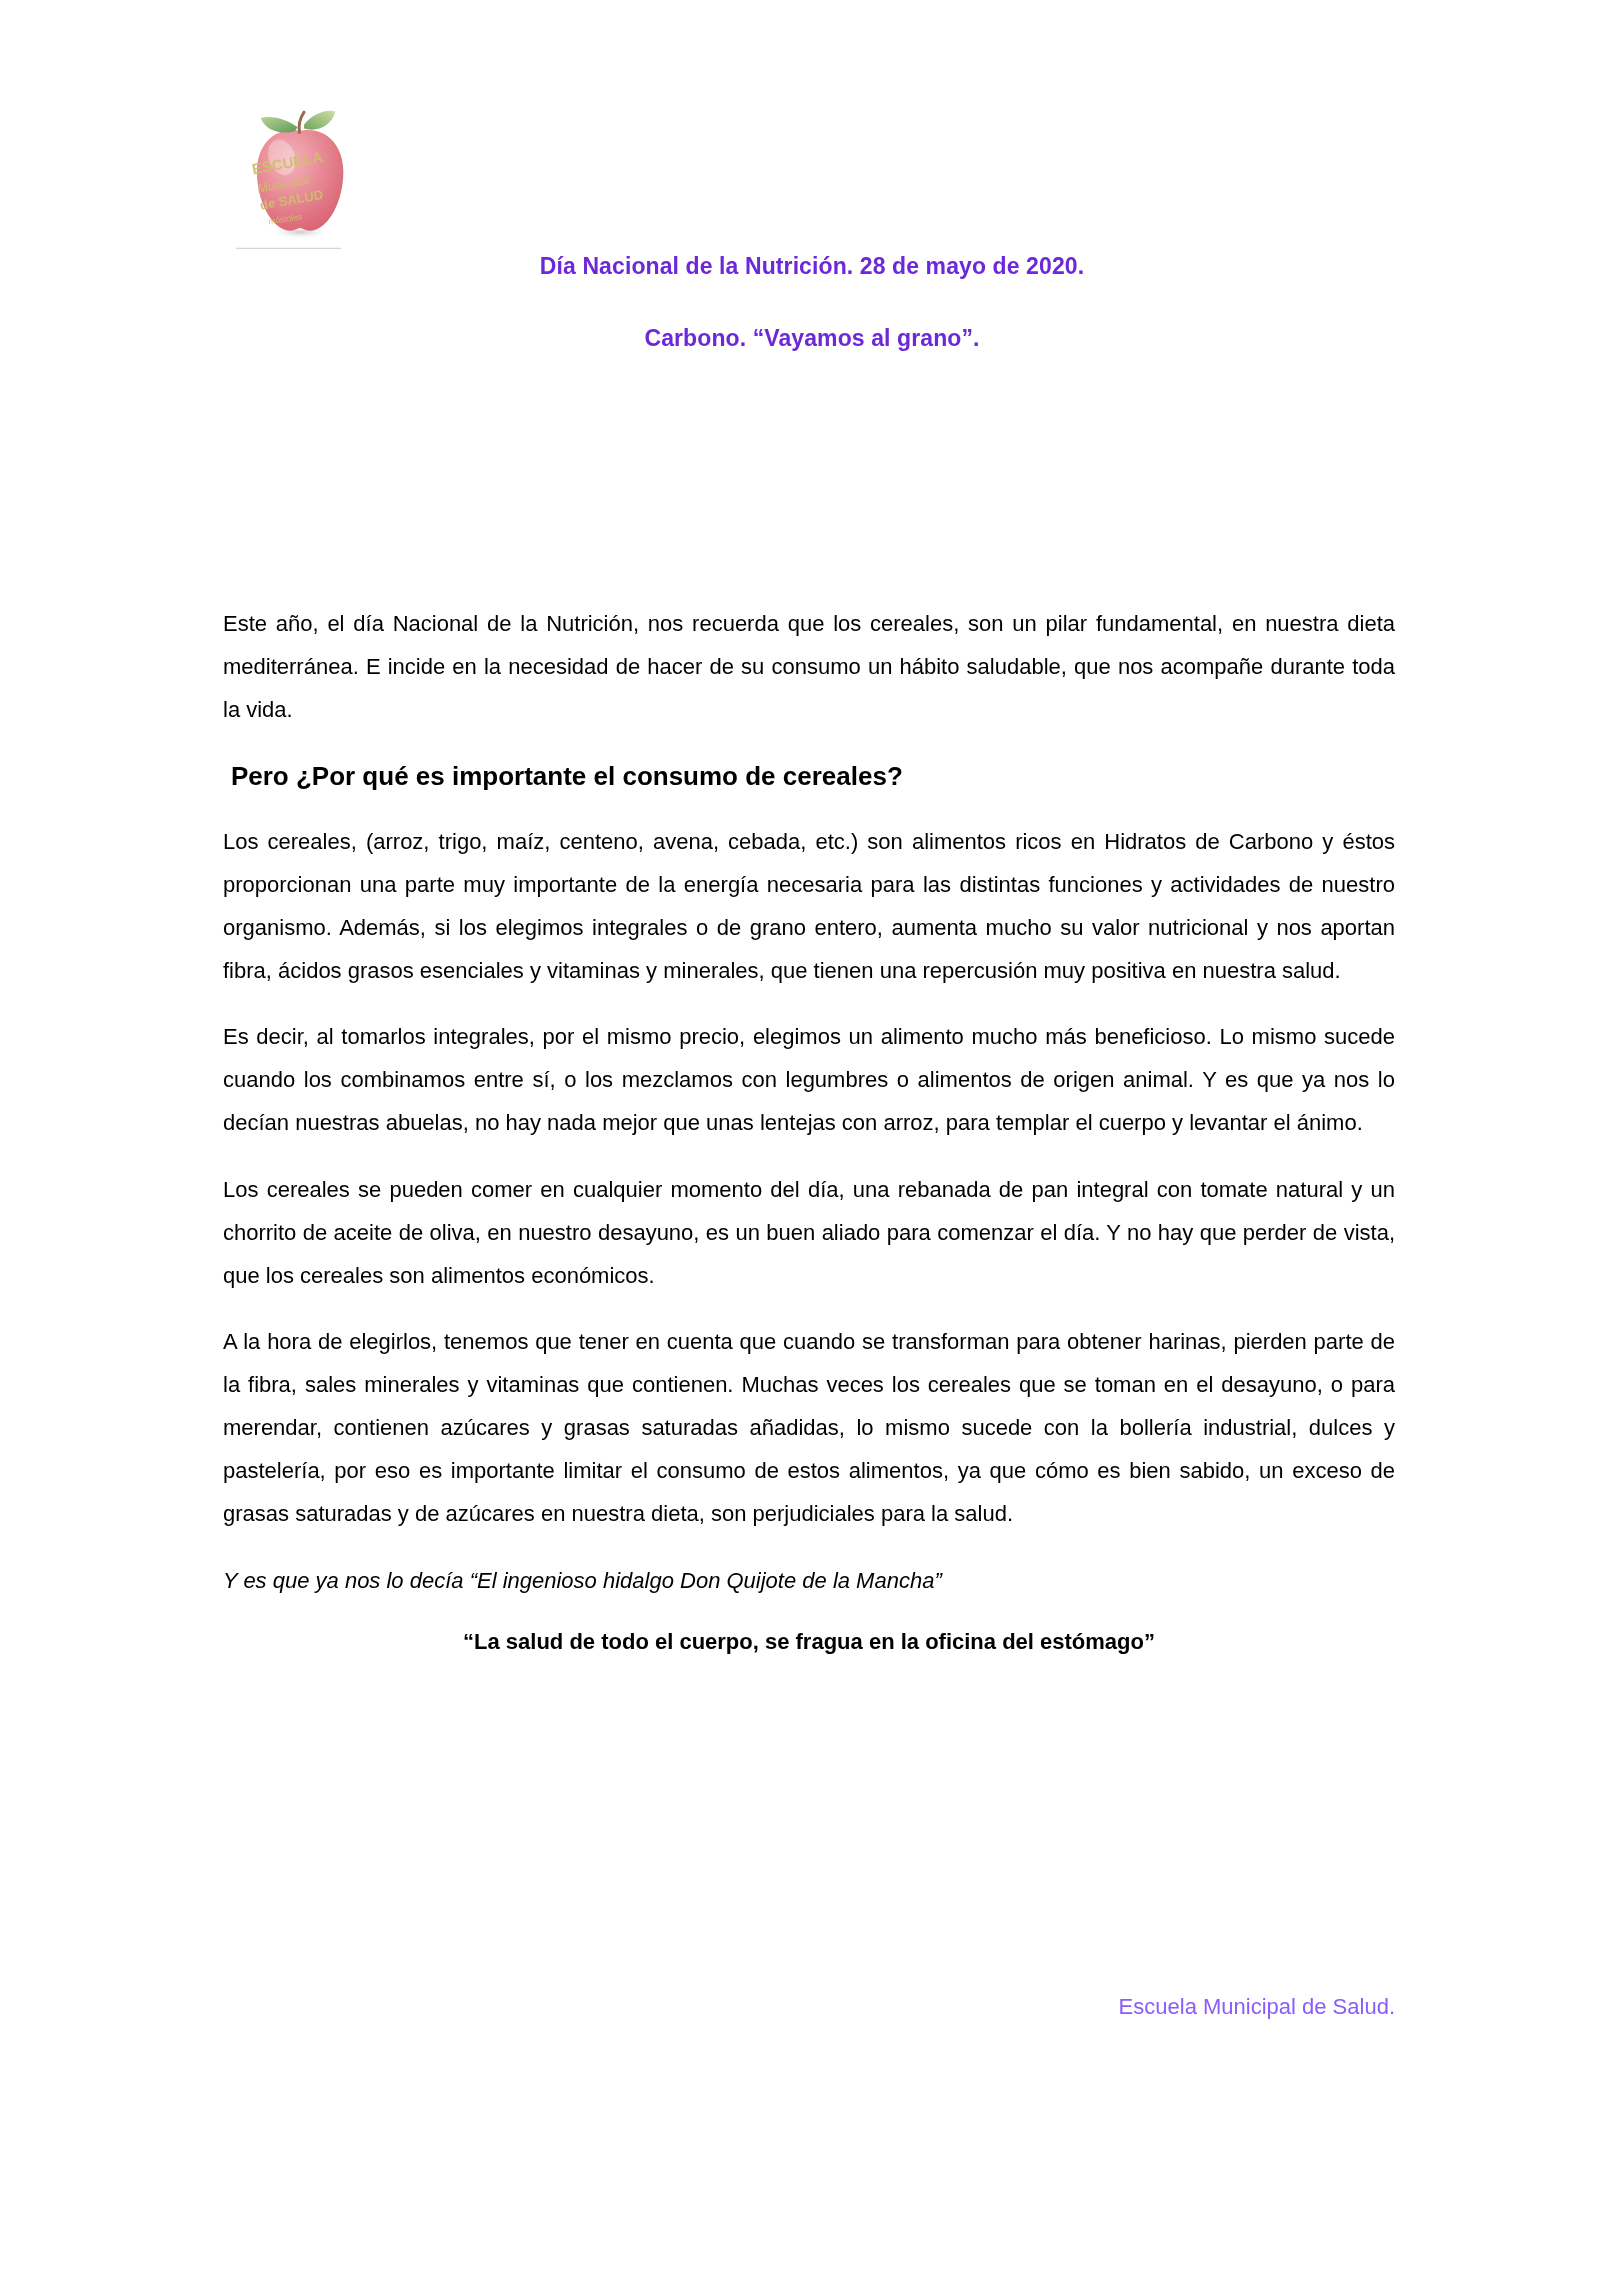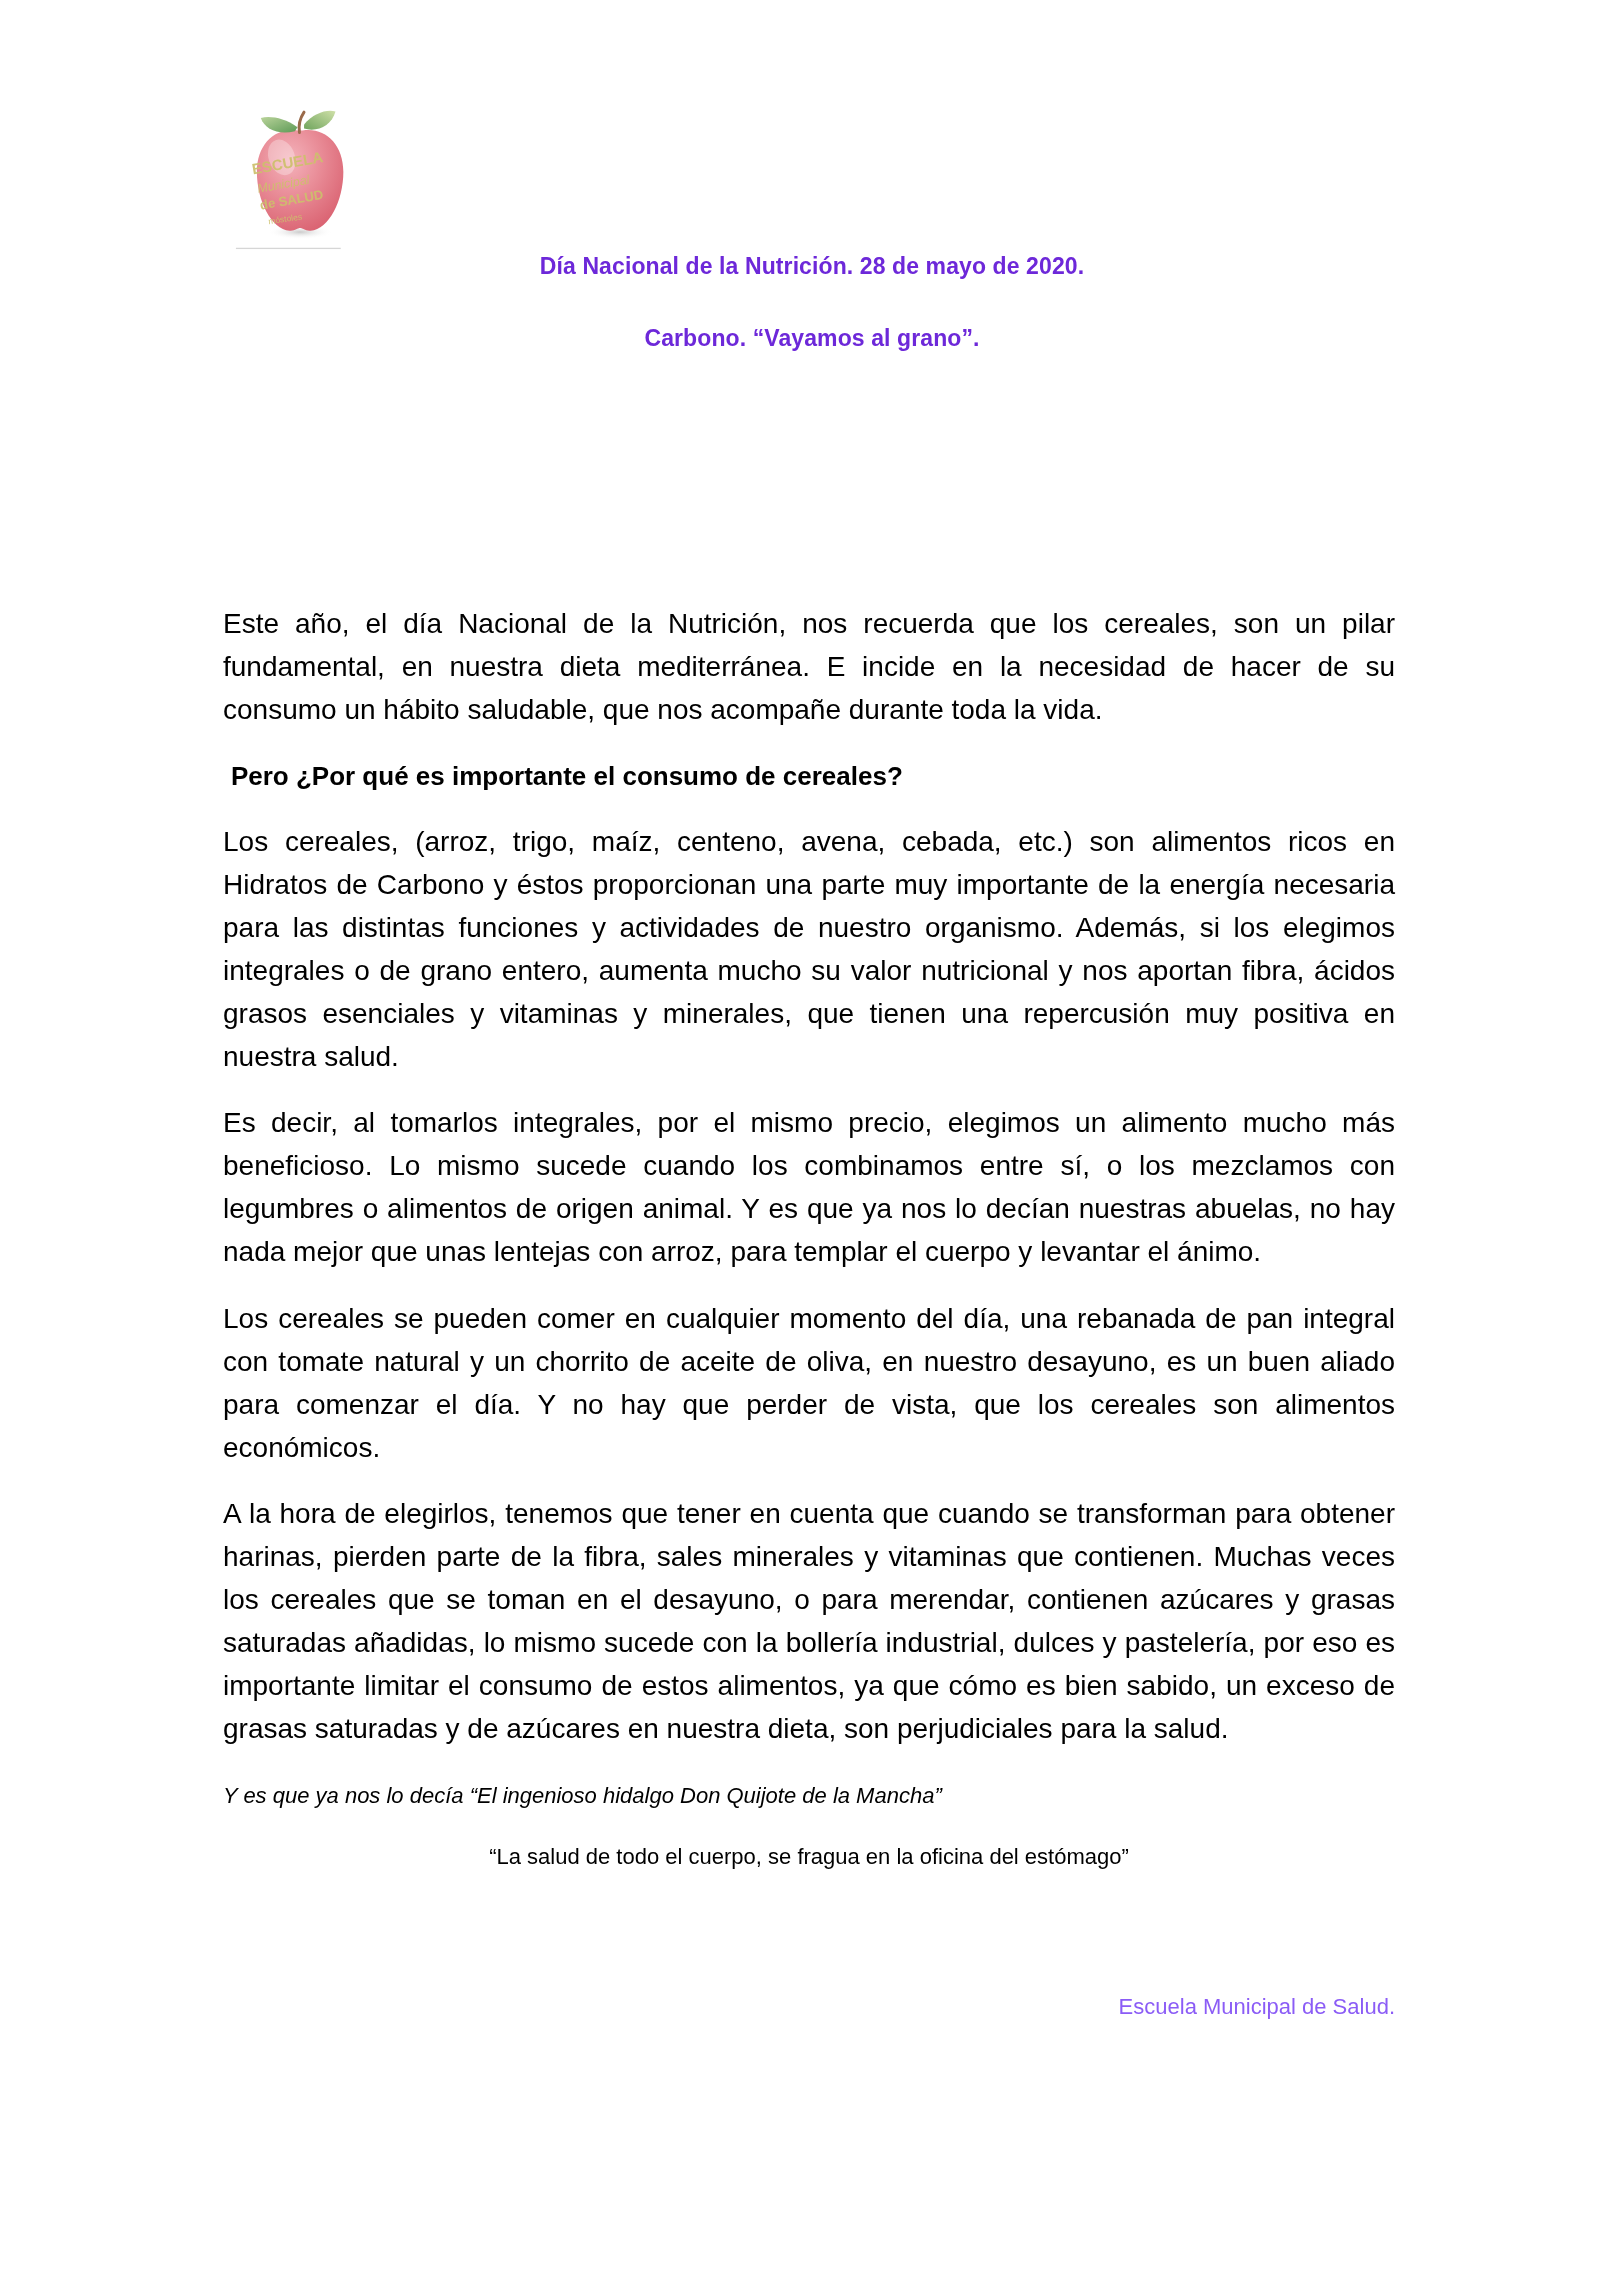--- a/index.html
+++ b/index.html
@@ -54,21 +54,21 @@
 
   
   .body-block {
     position: absolute;
     left: 223px;
     top: 602px;
     width: 1172px;
   }
   p.para {
     margin: 0 0 23.6px 0;
-    font-size: 28px;
+    font-size: 22px;
     line-height: 43px;
     text-align: justify;
     text-justify: inter-word;
     color: #000;
   }
   p.q-bold {
     margin: 0 0 22px 0;
     font-size: 26px;
     line-height: 43px;
     font-weight: bold;
@@ -79,21 +79,21 @@
     margin: 0 0 18.3px 0;
     font-size: 22px;
     line-height: 43px;
     text-align: left;
     font-style: italic;
   }
   p.quote-bold {
     margin: 0;
     font-size: 22px;
     line-height: 43px;
-    font-weight: normal;
+    font-weight: bold;
     text-align: center;
   }
 
   
   .footer {
     position: absolute;
     left: 223px;
     top: 1990px;
     width: 1172px;
     text-align: right;

